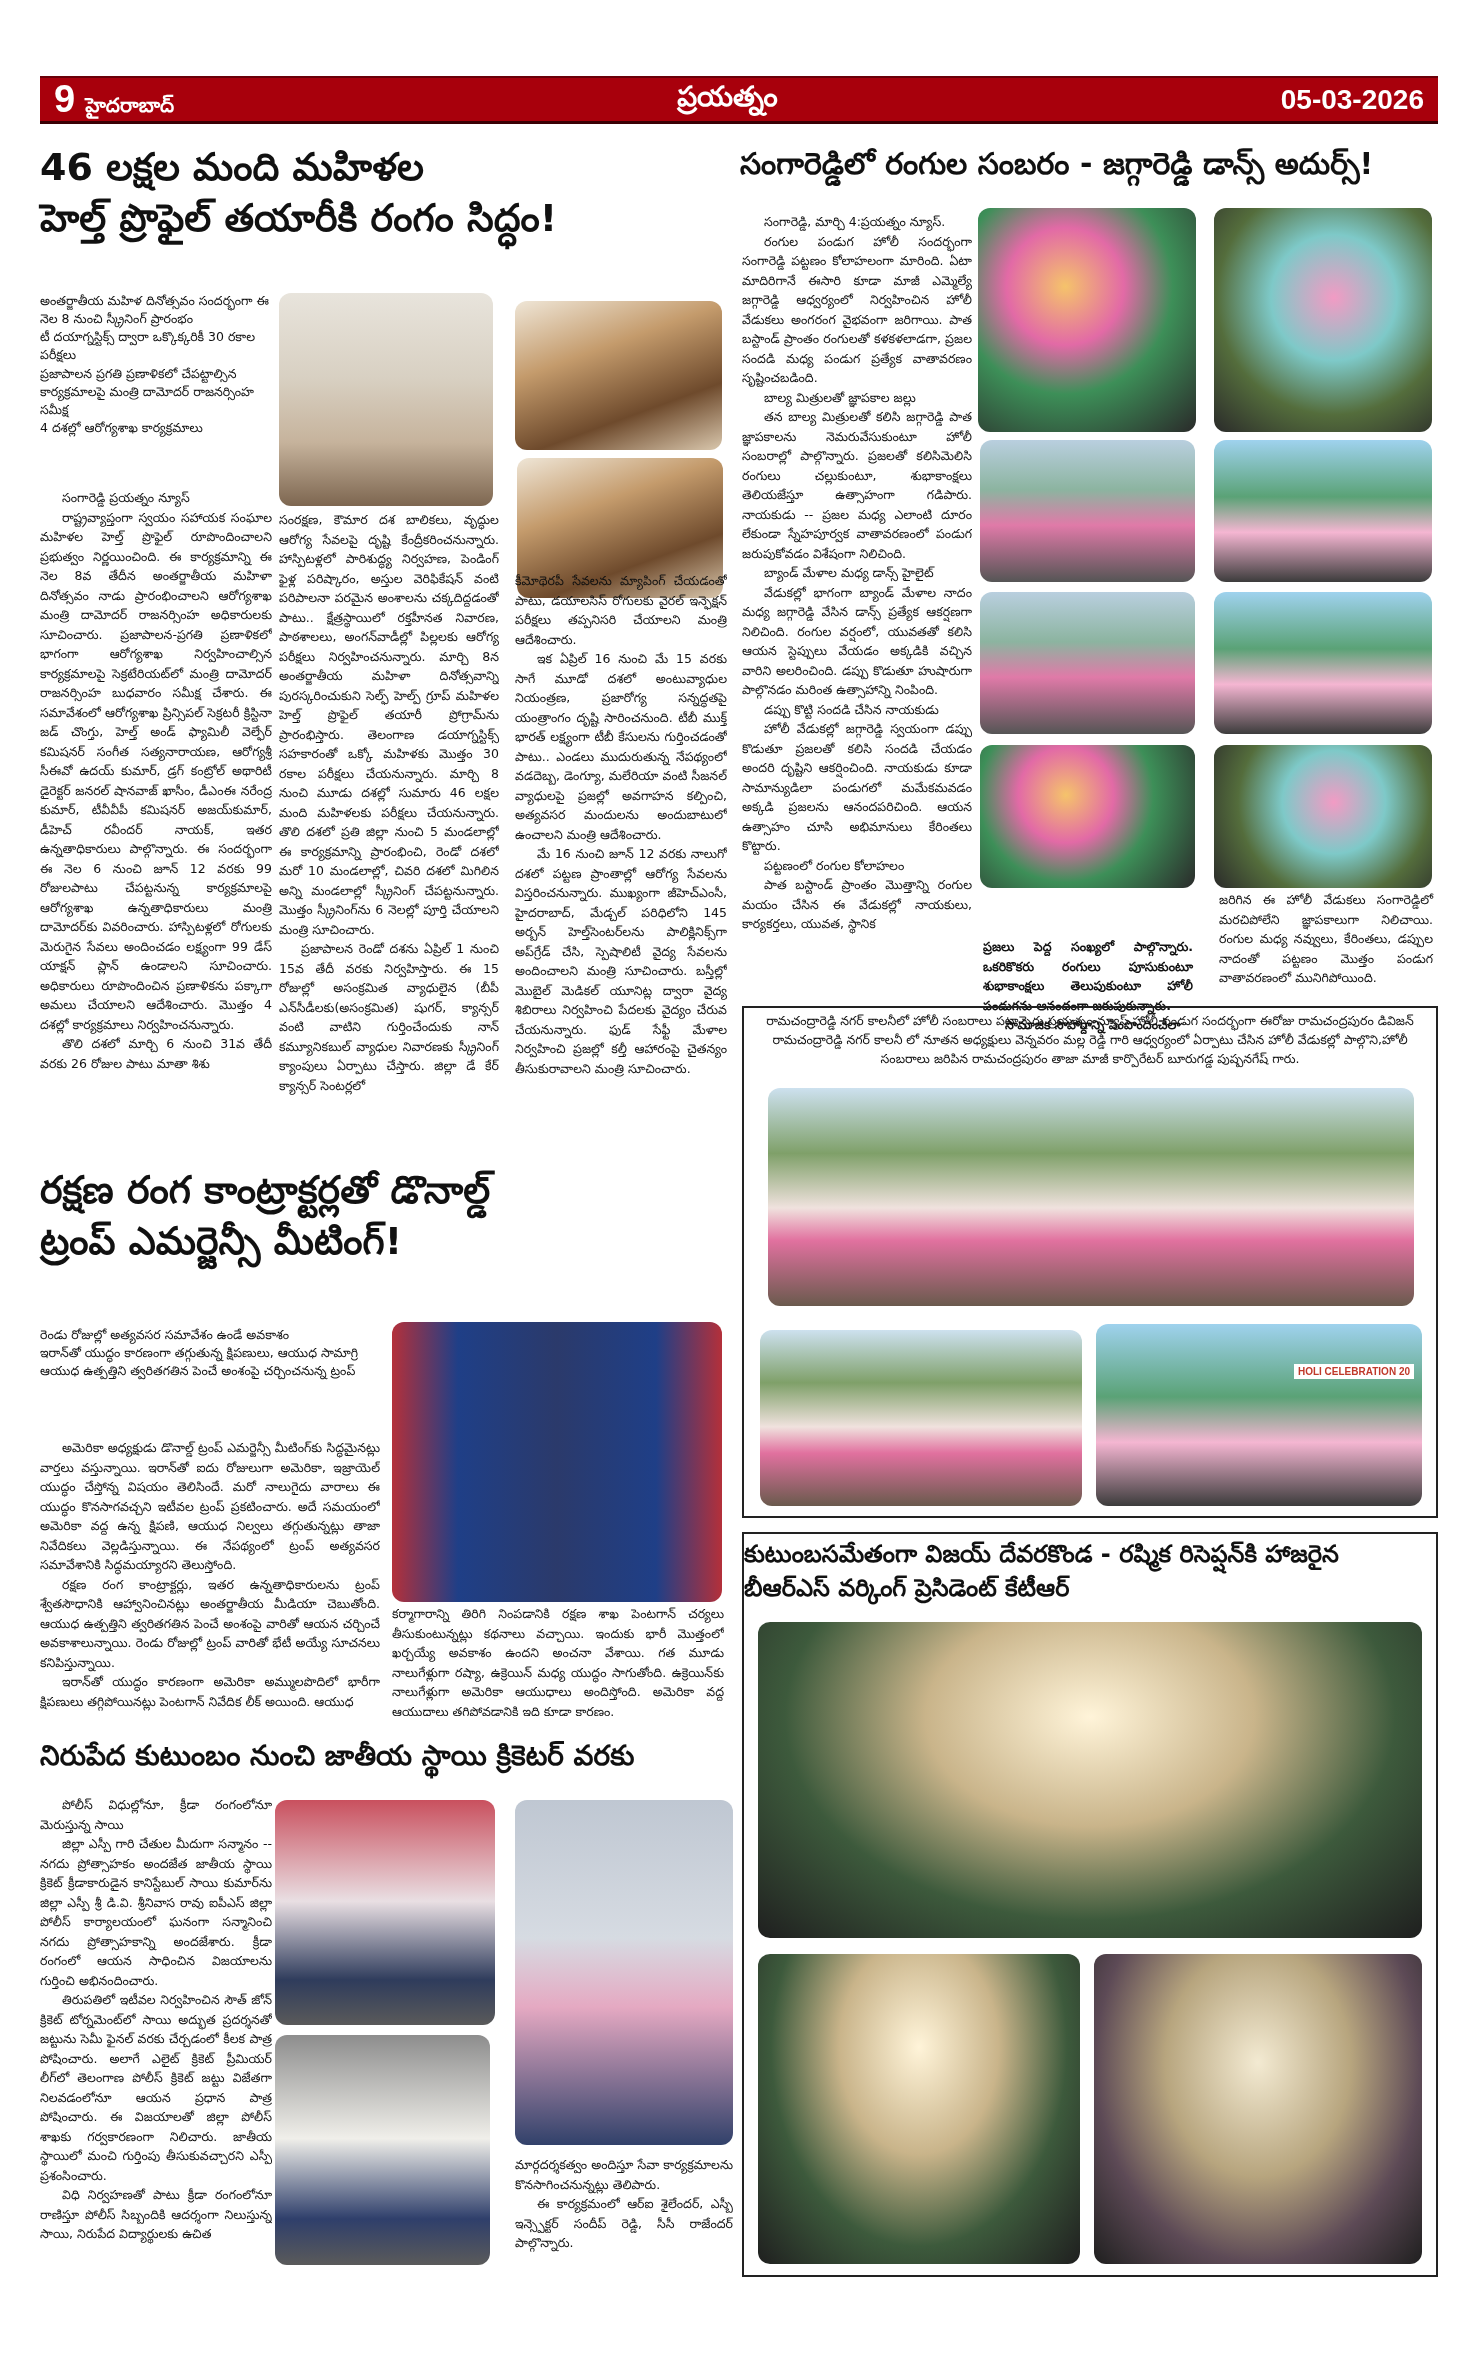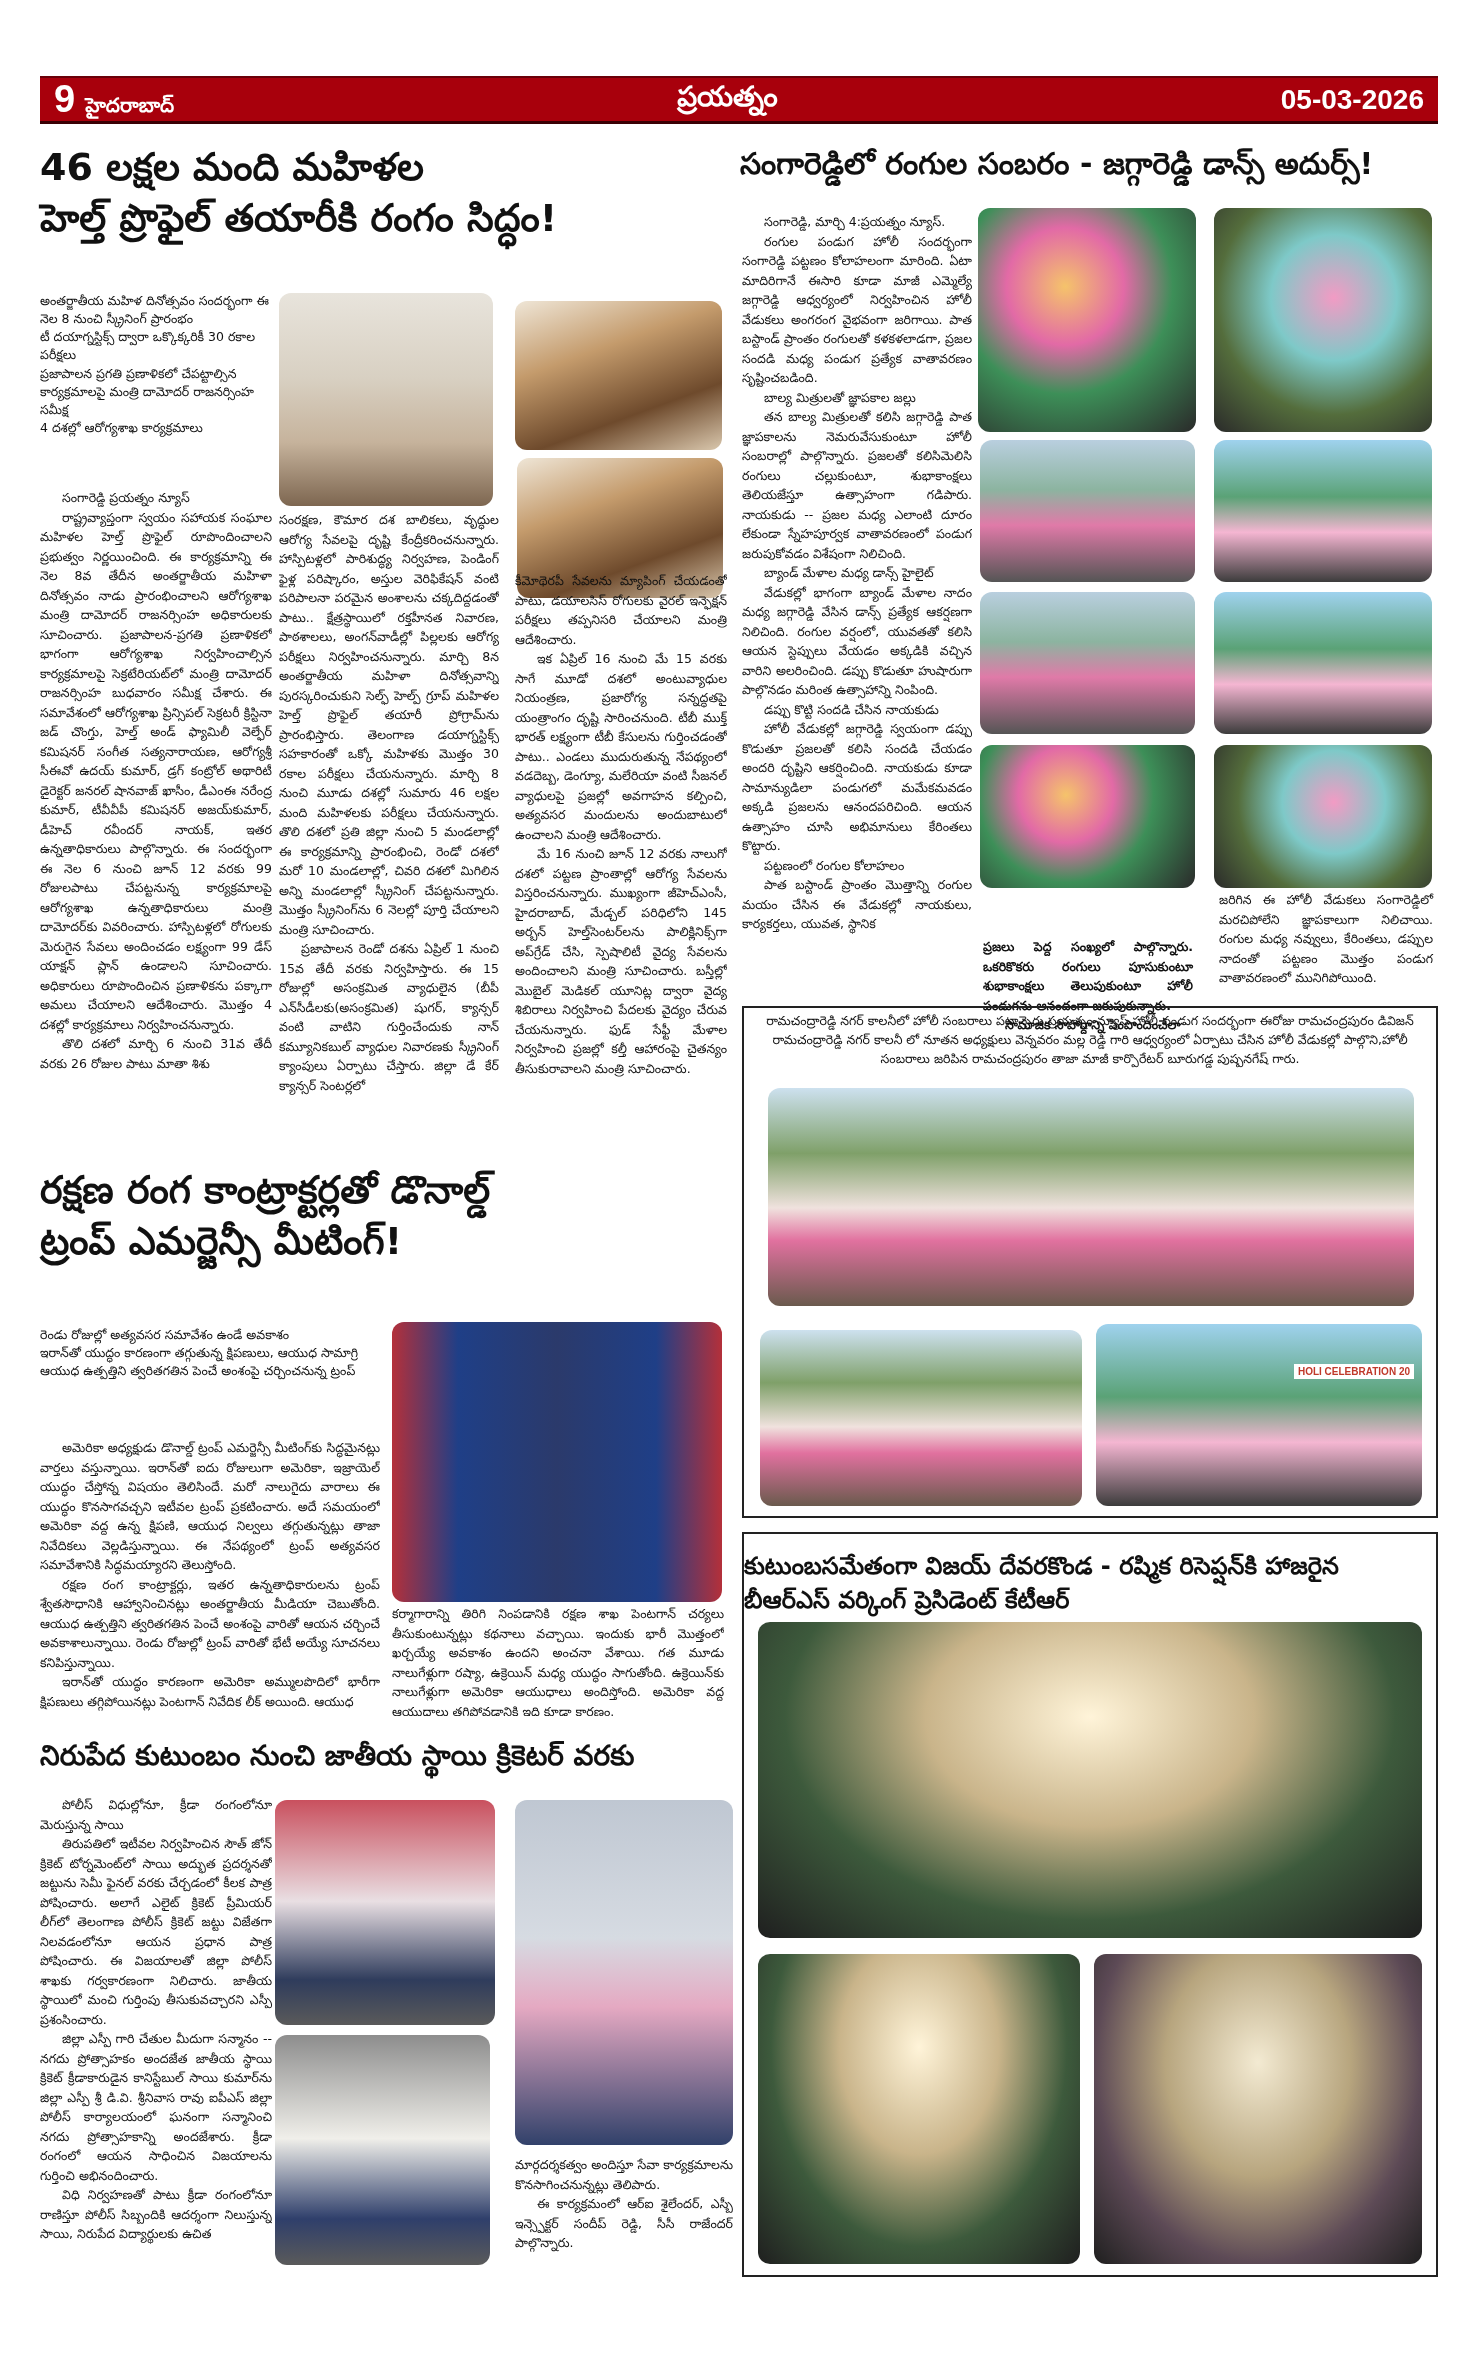--- a/index.html
+++ b/index.html
@@ -98,22 +98,22 @@
 
 <div class="abs photo ph-trump" style="left:392px;top:1322px;width:330px;height:280px;"></div>
 <div class="abs col" style="left:392px;top:1604px;width:332px;height:112px;overflow:hidden;">
   <p style="text-indent:0">కర్మాగారాన్ని తిరిగి నింపడానికి రక్షణ శాఖ పెంటగాన్ చర్యలు తీసుకుంటున్నట్లు కథనాలు వచ్చాయి. ఇందుకు భారీ మొత్తంలో ఖర్చయ్యే అవకాశం ఉందని అంచనా వేశాయి. గత మూడు నాలుగేళ్లుగా రష్యా, ఉక్రెయిన్ మధ్య యుద్ధం సాగుతోంది. ఉక్రెయిన్‌కు నాలుగేళ్లుగా అమెరికా ఆయుధాలు అందిస్తోంది. అమెరికా వద్ద ఆయుధాలు తగ్గిపోవడానికి ఇది కూడా కారణం.</p>
 </div>
 
 <div class="abs headline h3" style="left:40px;top:1737px;width:700px;">నిరుపేద కుటుంబం నుంచి జాతీయ స్థాయి క్రికెటర్ వరకు</div>
 
 <div class="abs col" style="left:40px;top:1795px;width:232px;height:535px;overflow:hidden;">
   <p>పోలీస్ విధుల్లోనూ, క్రీడా రంగంలోనూ మెరుస్తున్న సాయి</p>
+  <p>జిల్లా ఎస్పీ గారి చేతుల మీదుగా సన్మానం -- నగదు ప్రోత్సాహకం అందజేత జాతీయ స్థాయి క్రికెట్ క్రీడాకారుడైన కానిస్టేబుల్ సాయి కుమార్‌ను జిల్లా ఎస్పీ శ్రీ డి.వి. శ్రీనివాస రావు ఐపీఎస్ జిల్లా పోలీస్ కార్యాలయంలో ఘనంగా సన్మానించి నగదు ప్రోత్సాహకాన్ని అందజేశారు. క్రీడా రంగంలో ఆయన సాధించిన విజయాలను గుర్తించి అభినందించారు.</p>
   <p>తిరుపతిలో ఇటీవల నిర్వహించిన సౌత్ జోన్ క్రికెట్ టోర్నమెంట్‌లో సాయి అద్భుత ప్రదర్శనతో జట్టును సెమీ ఫైనల్ వరకు చేర్చడంలో కీలక పాత్ర పోషించారు. అలాగే ఎలైట్ క్రికెట్ ప్రీమియర్ లీగ్‌లో తెలంగాణ పోలీస్ క్రికెట్ జట్టు విజేతగా నిలవడంలోనూ ఆయన ప్రధాన పాత్ర పోషించారు. ఈ విజయాలతో జిల్లా పోలీస్ శాఖకు గర్వకారణంగా నిలిచారు. జాతీయ స్థాయిలో మంచి గుర్తింపు తీసుకువచ్చారని ఎస్పీ ప్రశంసించారు.</p>
-  <p>జిల్లా ఎస్పీ గారి చేతుల మీదుగా సన్మానం -- నగదు ప్రోత్సాహకం అందజేత జాతీయ స్థాయి క్రికెట్ క్రీడాకారుడైన కానిస్టేబుల్ సాయి కుమార్‌ను జిల్లా ఎస్పీ శ్రీ డి.వి. శ్రీనివాస రావు ఐపీఎస్ జిల్లా పోలీస్ కార్యాలయంలో ఘనంగా సన్మానించి నగదు ప్రోత్సాహకాన్ని అందజేశారు. క్రీడా రంగంలో ఆయన సాధించిన విజయాలను గుర్తించి అభినందించారు.</p>
   <p>విధి నిర్వహణతో పాటు క్రీడా రంగంలోనూ రాణిస్తూ పోలీస్ సిబ్బందికి ఆదర్శంగా నిలుస్తున్న సాయి, నిరుపేద విద్యార్థులకు ఉచిత</p>
 </div>
 
 <div class="abs photo ph-kids" style="left:275px;top:1800px;width:220px;height:225px;"></div>
 <div class="abs photo ph-cert" style="left:275px;top:2035px;width:215px;height:230px;"></div>
 <div class="abs photo ph-kids2" style="left:515px;top:1800px;width:218px;height:345px;"></div>
 <div class="abs col" style="left:515px;top:2155px;width:218px;height:120px;overflow:hidden;">
   <p style="text-indent:0">మార్గదర్శకత్వం అందిస్తూ సేవా కార్యక్రమాలను కొనసాగించనున్నట్లు తెలిపారు.</p>
   <p>ఈ కార్యక్రమంలో ఆర్ఐ శైలేందర్, ఎస్బీ ఇన్స్పెక్టర్ సందీప్ రెడ్డి, సీసీ రాజేందర్ పాల్గొన్నారు.</p>
 </div>
@@ -153,20 +153,20 @@
 <div class="abs box" style="left:742px;top:1006px;width:696px;height:512px;">
   <div style="padding:4px 18px 0;font-size:12.5px;line-height:1.5;text-align:center;">రామచంద్రారెడ్డి నగర్ కాలనీలో హోలీ సంబరాలు పటాన్చెరు ప్రయత్నం న్యూస్ హోలీ పండుగ సందర్భంగా ఈరోజు రామచంద్రపురం డివిజన్ రామచంద్రారెడ్డి నగర్ కాలనీ లో నూతన అధ్యక్షులు వెన్నవరం మల్ల రెడ్డి గారి ఆధ్వర్యంలో ఏర్పాటు చేసిన హోలీ వేడుకల్లో పాల్గొని,హోలీ సంబరాలు జరిపిన రామచంద్రపురం తాజా మాజీ కార్పొరేటర్ బూరుగడ్డ పుష్పనగేష్ గారు.</div>
   <div class="abs photo ph-street" style="left:24px;top:80px;width:646px;height:218px;"></div>
   <div class="abs photo ph-street" style="left:16px;top:322px;width:322px;height:176px;"></div>
   <div class="abs photo ph-holi4" style="left:352px;top:316px;width:326px;height:182px;">
     <div style="position:absolute;right:8px;top:40px;background:#fff;color:#c0392b;font-size:10px;font-weight:bold;padding:2px 4px;font-family:'Liberation Sans',sans-serif;">HOLI CELEBRATION 20</div>
   </div>
 </div>
 
 <div class="abs box" style="left:742px;top:1532px;width:696px;height:745px;">
-  <div class="headline" style="font-size:24px;padding-top:16px;line-height:1.4;">
+  <div class="headline" style="font-size:24px;padding-top:4px;line-height:1.4;">
     <div>కుటుంబసమేతంగా విజయ్ దేవరకొండ - రష్మిక రిసెప్షన్‌కి హాజరైన</div>
     <div>బీఆర్ఎస్ వర్కింగ్ ప్రెసిడెంట్ కేటీఆర్</div>
   </div>
   <div class="abs photo ph-wedding" style="left:14px;top:88px;width:664px;height:316px;"></div>
   <div class="abs photo ph-wedding" style="left:14px;top:420px;width:322px;height:310px;"></div>
   <div class="abs photo ph-wedding2" style="left:350px;top:420px;width:328px;height:310px;"></div>
 </div>
 
 </body></html>

